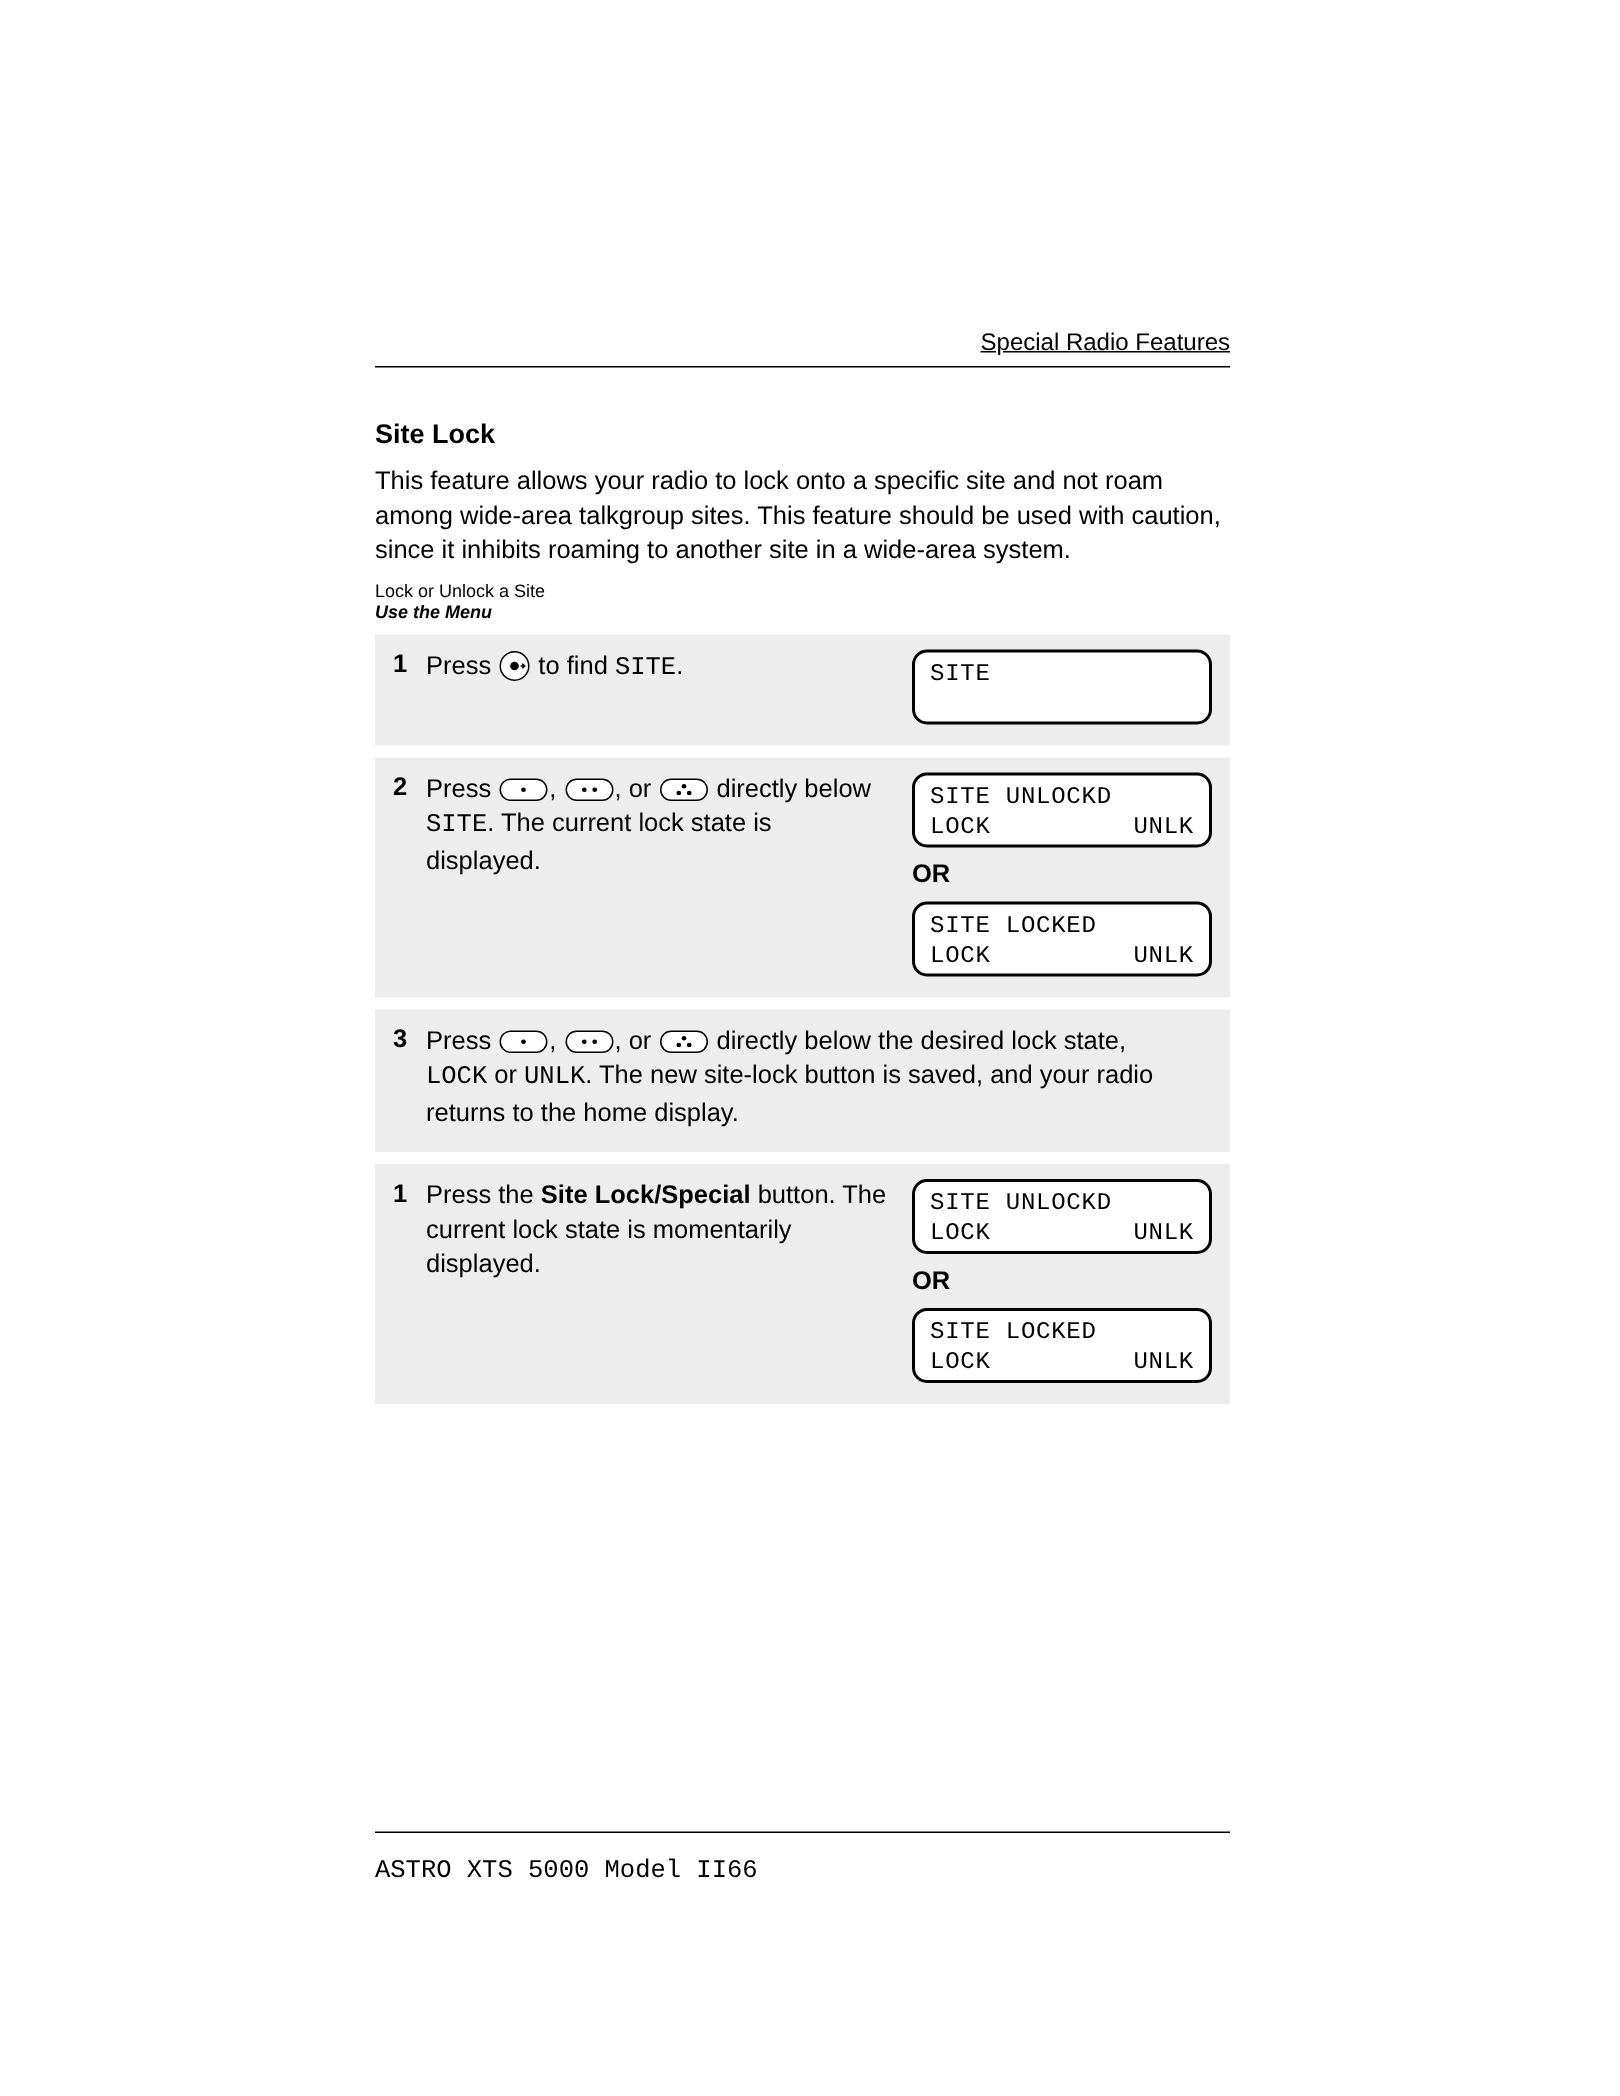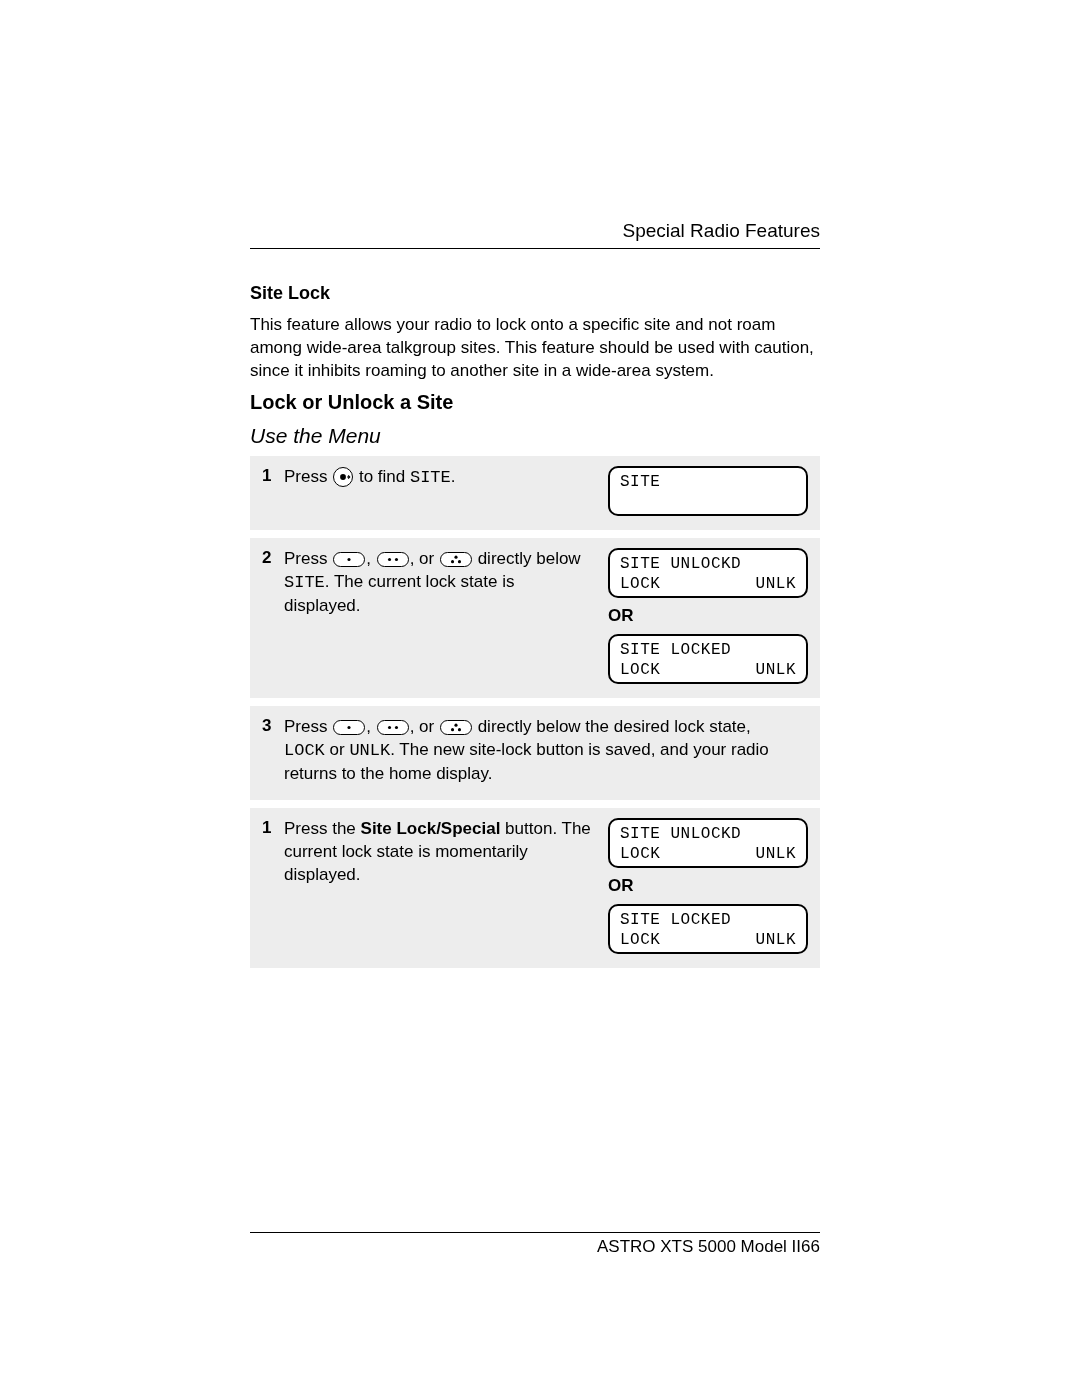--- a/index.html
+++ b/index.html
@@ -12,44 +12,44 @@
   }
   .page {
     width: 1080px;
     height: 1397px;
     position: relative;
     box-sizing: border-box;
     padding: 220px 260px 130px 250px;
   }
   .running-head {
     text-align: right;
-    font-size: 19px;
+    font-size: 16px;
     padding-bottom: 6px;
     border-bottom: 1.5px solid #000;
     margin-bottom: 34px;
+    text-decoration: underline;
   }
   .section-title {
     font-size: 18px;
     font-weight: bold;
     margin-bottom: 10px;
   }
   .intro {
     font-size: 17px;
     line-height: 1.35;
     margin-bottom: 8px;
   }
   .sub1 {
-    font-size: 20px;
-    font-weight: bold;
-    margin-bottom: 10px;
+    font-size: 12px;
+    font-weight: normal;
   }
   .sub2 {
-    font-size: 21px;
+    font-size: 12px;
     font-style: italic;
-    font-weight: normal;
+    font-weight: bold;
     margin-bottom: 8px;
   }
   .step-block {
     background: #ededed;
     padding: 10px 12px 14px 12px;
     margin-bottom: 8px;
   }
   .step-row {
     display: flex;
     align-items: flex-start;
@@ -120,24 +120,25 @@
   }
   .bullets li {
     margin-bottom: 6px;
   }
   .footer {
     position: absolute;
     bottom: 140px;
     left: 250px;
     right: 260px;
     border-top: 1.5px solid #000;
-    padding-top: 4px;
+    padding-top: 16px;
     display: flex;
-    justify-content: flex-end;
-    font-size: 17px;
+    justify-content: flex-start;
+    font-size: 17px;
+    font-family: Liberation Mono, monospace;
   }
 </style>
 </head>
 <body>
 
 <div class="page">
 
   <div class="running-head">Special Radio Features</div>
 
   <div class="section-title">Site Lock</div>

